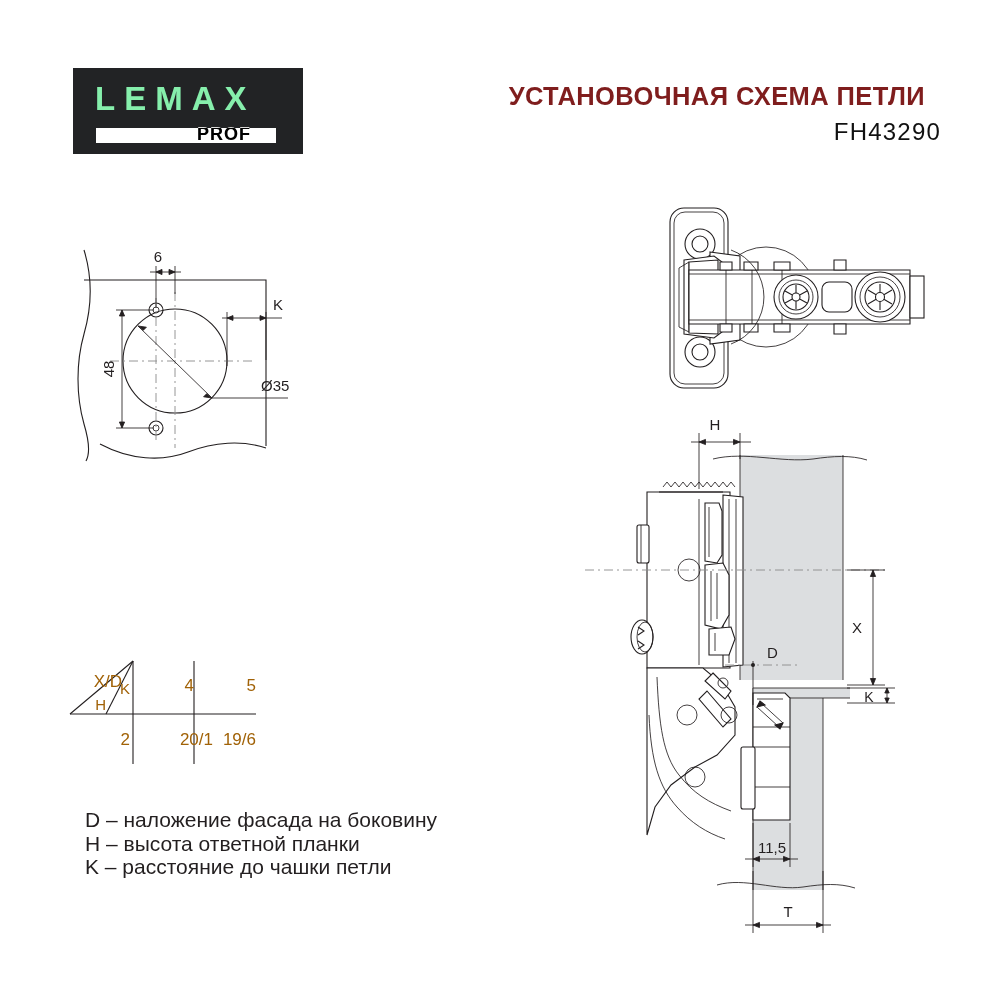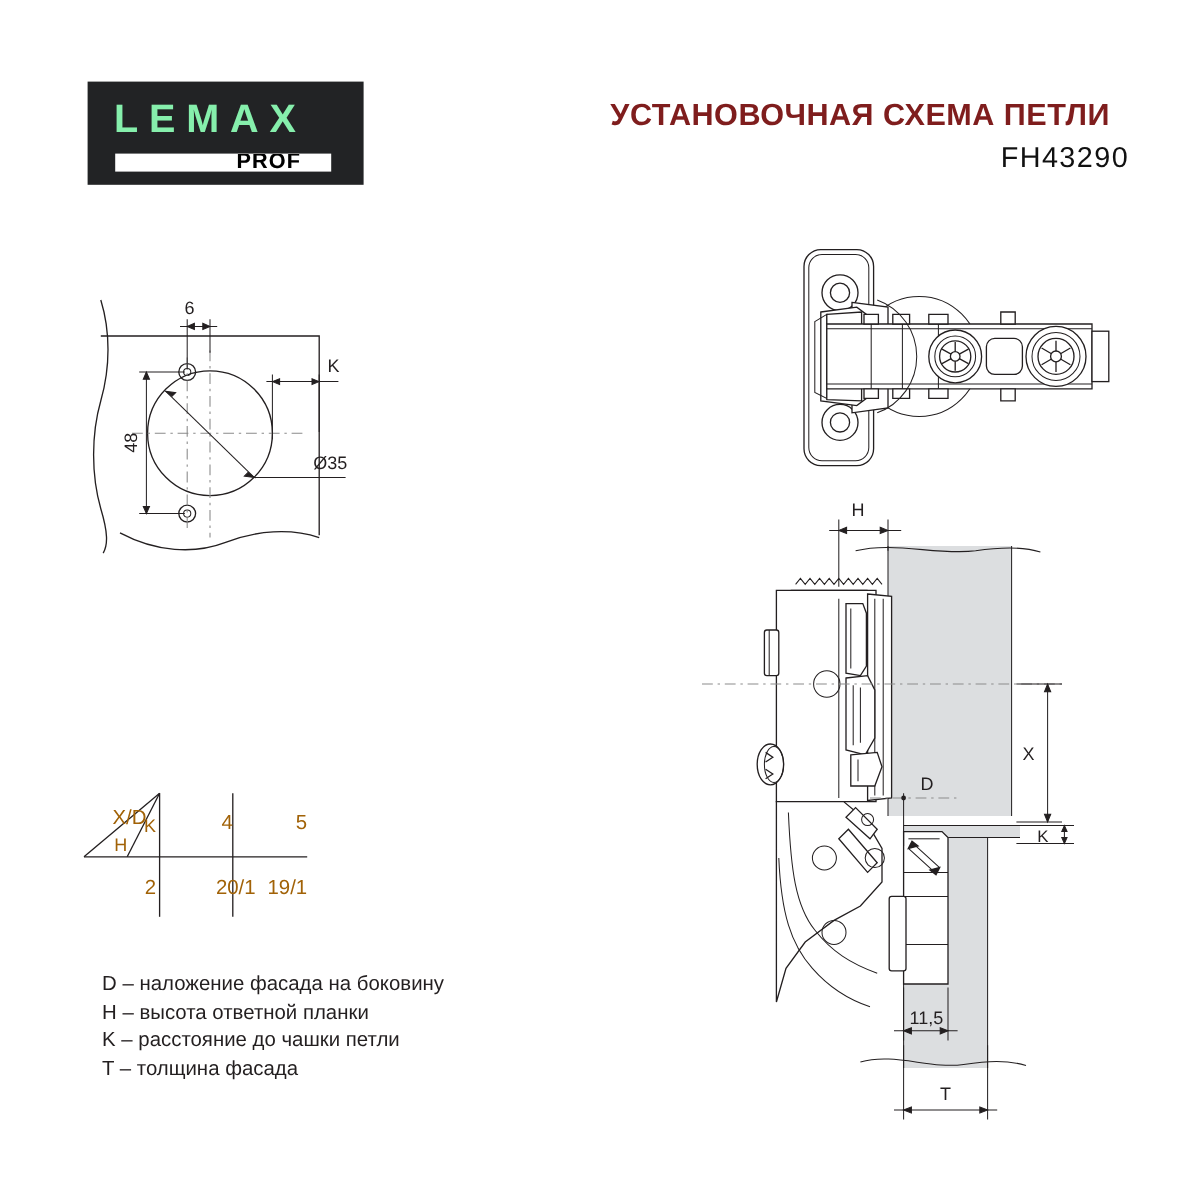--- a/index.html
+++ b/index.html
@@ -57,21 +57,21 @@
   .tbl{position:absolute;left:70px;top:658px;width:190px;height:108px;}
   .tbl svg{position:absolute;left:0;top:0;}
   .tcell{
     position:absolute;font-size:17px;color:#a16207;text-align:right;
     font-family:"Liberation Sans",sans-serif;
   }
 
   
   .legend{
     position:absolute;left:85px;top:808px;
-    font-size:17px;line-height:23.5px;color:#231f20;
+    font-size:21px;line-height:23.5px;color:#231f20;
   }
   .legend div{white-space:nowrap;}
 </style>
 </head>
 <body>
 
 <div class="page">
 
   <div class="logo-box">
     <div class="logo-word">LEMAX</div>
@@ -311,23 +311,22 @@
       <path class="ln" d="M63,3 L0,56"></path>
       <path class="ln" d="M63,3 L36,56"></path>
     </svg>
     <div class="tcell" style="left:-4px;top:14px;width:56px;">X/D</div>
     <div class="tcell" style="left:38px;top:22px;width:22px;font-size:15px;">K</div>
     <div class="tcell" style="left:14px;top:38px;width:22px;font-size:15px;">H</div>
     <div class="tcell" style="left:63px;top:18px;width:61px;">4</div>
     <div class="tcell" style="left:124px;top:18px;width:62px;">5</div>
     <div class="tcell" style="left:2px;top:72px;width:58px;">2</div>
     <div class="tcell" style="left:63px;top:72px;width:80px;">20/1</div>
-    <div class="tcell" style="left:124px;top:72px;width:62px;">19/1</div>
+    <div class="tcell" style="left:124px;top:72px;width:62px;">19/6</div>
   </div>
 
   <div class="legend">
     <div>D – наложение фасада на боковину</div>
     <div>H – высота ответной планки</div>
     <div>K – расстояние до чашки петли</div>
-    <div>T – толщина фасада</div>
   </div>
 
 </div>
 
 </body></html>

